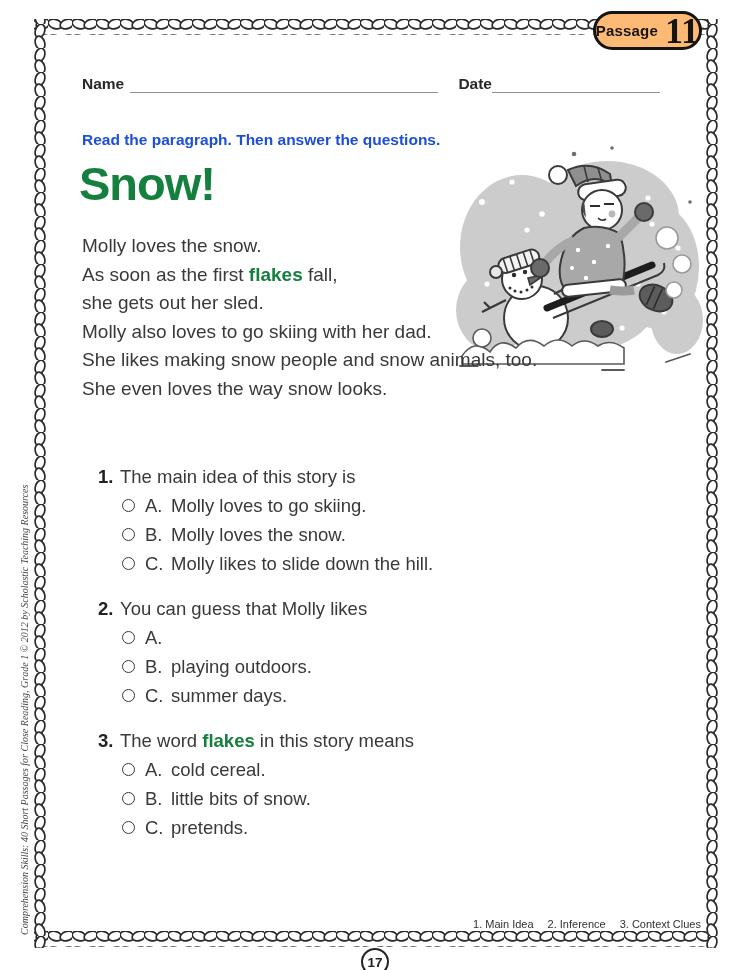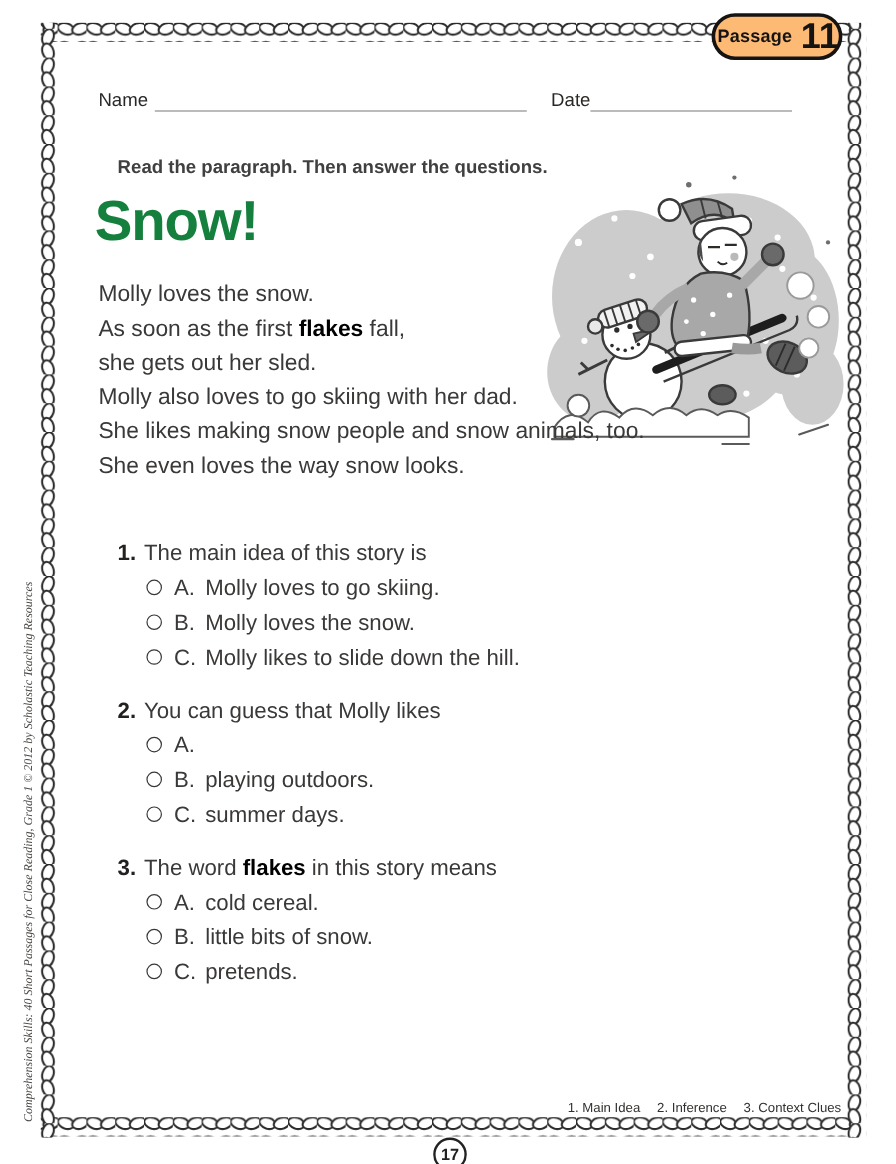--- a/index.html
+++ b/index.html
@@ -9,43 +9,43 @@
     font-family:"Liberation Sans", sans-serif; color:#3f3d3c; overflow:hidden;
   }
   .chain-border { position:absolute; left:0; top:0; z-index:1; pointer-events:none; }
 
   .passage-badge {
     position:absolute; left:593px; top:11px; width:109px; height:39px; z-index:3;
     background:#fdba74; border:3px solid #161412; border-radius:20px;
     display:flex; align-items:center; justify-content:flex-end; gap:7px;
   }
   .passage-badge .p-label { font-size:15px; font-weight:700; color:#161412; letter-spacing:.2px; }
-  .passage-badge .p-num   { font-size:30px; font-weight:700; color:#161412; line-height:1; }
+  .passage-badge .p-num   { font-size:36px; font-weight:700; color:#161412; line-height:1;font-family:Liberation Serif, serif; }
 
   .name-row { position:absolute; left:82px; top:75px; width:578px; z-index:2;
-    display:flex; align-items:flex-start; font-size:15.5px; font-weight:400; color:#2a2827; }
+    display:flex; align-items:flex-start; font-size:15.5px; font-weight:700; color:#2a2827; }
   .write-line { border-bottom:1.5px solid #8f8f8f; height:18px; }
   .name-line { flex:1 1 auto; margin-left:6px; max-width:325px; }
   .date-label { margin-left:20px; }
   .date-line { width:168px; }
 
-  .instruction { position:absolute; left:98px; top:131px; font-size:15.5px; font-weight:700; color:#404040; z-index:2; }
+  .instruction { position:absolute; left:82px; top:131px; font-size:15.5px; font-weight:700; color:#1d4ed8; z-index:2; }
 
   .story-title { position:absolute; left:79px; top:156px; font-size:47px; font-weight:700;
     letter-spacing:-1px; color:#15803d; z-index:2; }
 
   .illustration { position:absolute; left:452px; top:142px; z-index:2; }
 
   .paragraph { position:absolute; left:82px; top:232px; width:560px; z-index:2;
     font-size:19px; line-height:28.6px; color:#3b3938; }
-  .paragraph b, .qstem b { font-weight:700; color:#000000; }
+  .paragraph b, .qstem b { font-weight:700; color:#15803d; }
 
   .questions { position:absolute; left:98px; top:446px; width:560px; z-index:2;
     font-size:18.5px; line-height:29px; color:#3b3938; }
-  .question { margin-bottom:15px; }
+  .question { margin-bottom:15px;margin-top:16px; }
   .qnum { display:inline-block; width:22px; font-weight:700; color:#232120; }
   .option { padding-left:24px; display:flex; align-items:center; cursor:pointer; }
   .bubble { display:inline-block; width:13px; height:13px; border:1.7px solid #3a3836;
     border-radius:50%; margin-right:10px; flex:0 0 auto; background:#fff; }
   .letter { display:inline-block; width:26px; flex:0 0 auto; }
 
   .footer-skills { position:absolute; right:46px; top:918px; z-index:2;
     font-size:11px; color:#33312f; display:flex; gap:14px;text-align:right; }
 
   .page-num-badge { position:absolute; left:361px; top:948px; width:28px; height:28px; z-index:3;

